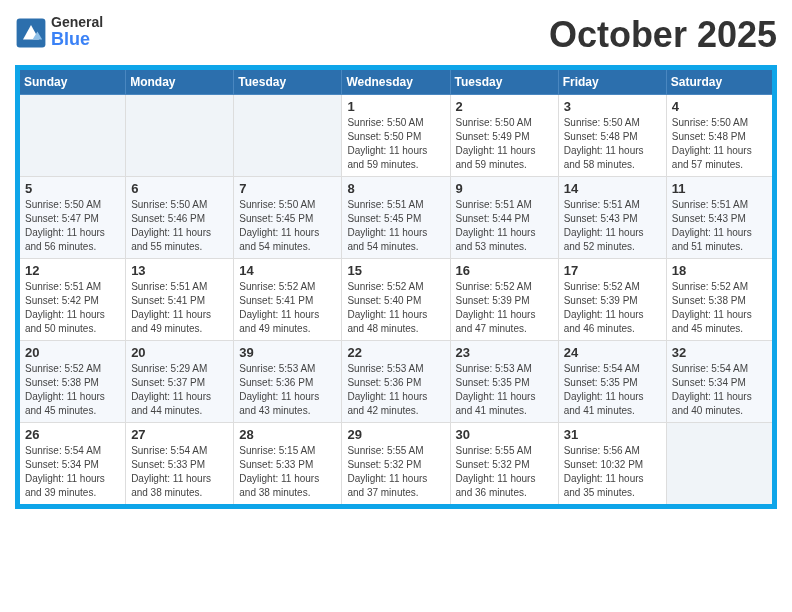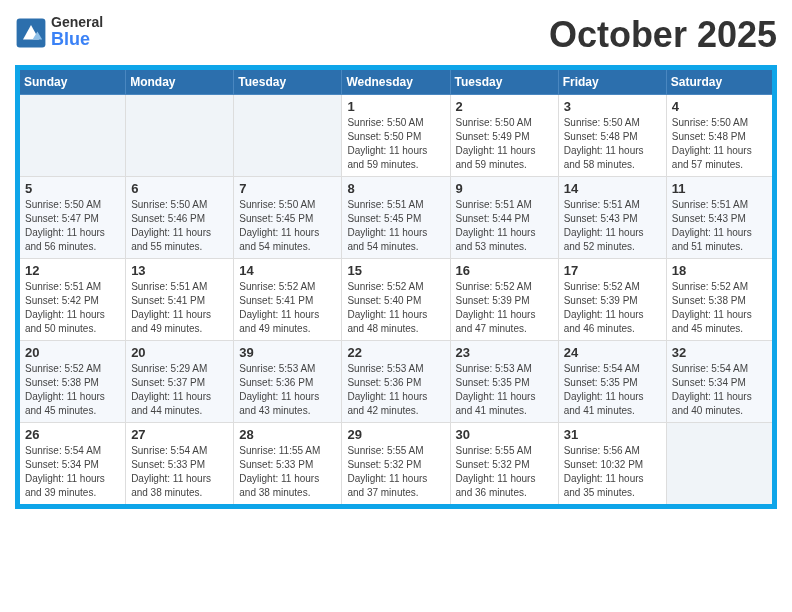--- a/index.html
+++ b/index.html
@@ -331,21 +331,21 @@
         </td>
         <td>
           <div class="day-num">27</div>
           <div class="day-info">Sunrise: 5:54 AM
 Sunset: 5:33 PM
 Daylight: 11 hours
 and 38 minutes.</div>
         </td>
         <td>
           <div class="day-num">28</div>
-          <div class="day-info">Sunrise: 11:55 AM
+          <div class="day-info">Sunrise: 5:15 AM
 Sunset: 5:33 PM
 Daylight: 11 hours
 and 38 minutes.</div>
         </td>
         <td>
           <div class="day-num">29</div>
           <div class="day-info">Sunrise: 5:55 AM
 Sunset: 5:32 PM
 Daylight: 11 hours
 and 37 minutes.</div>

